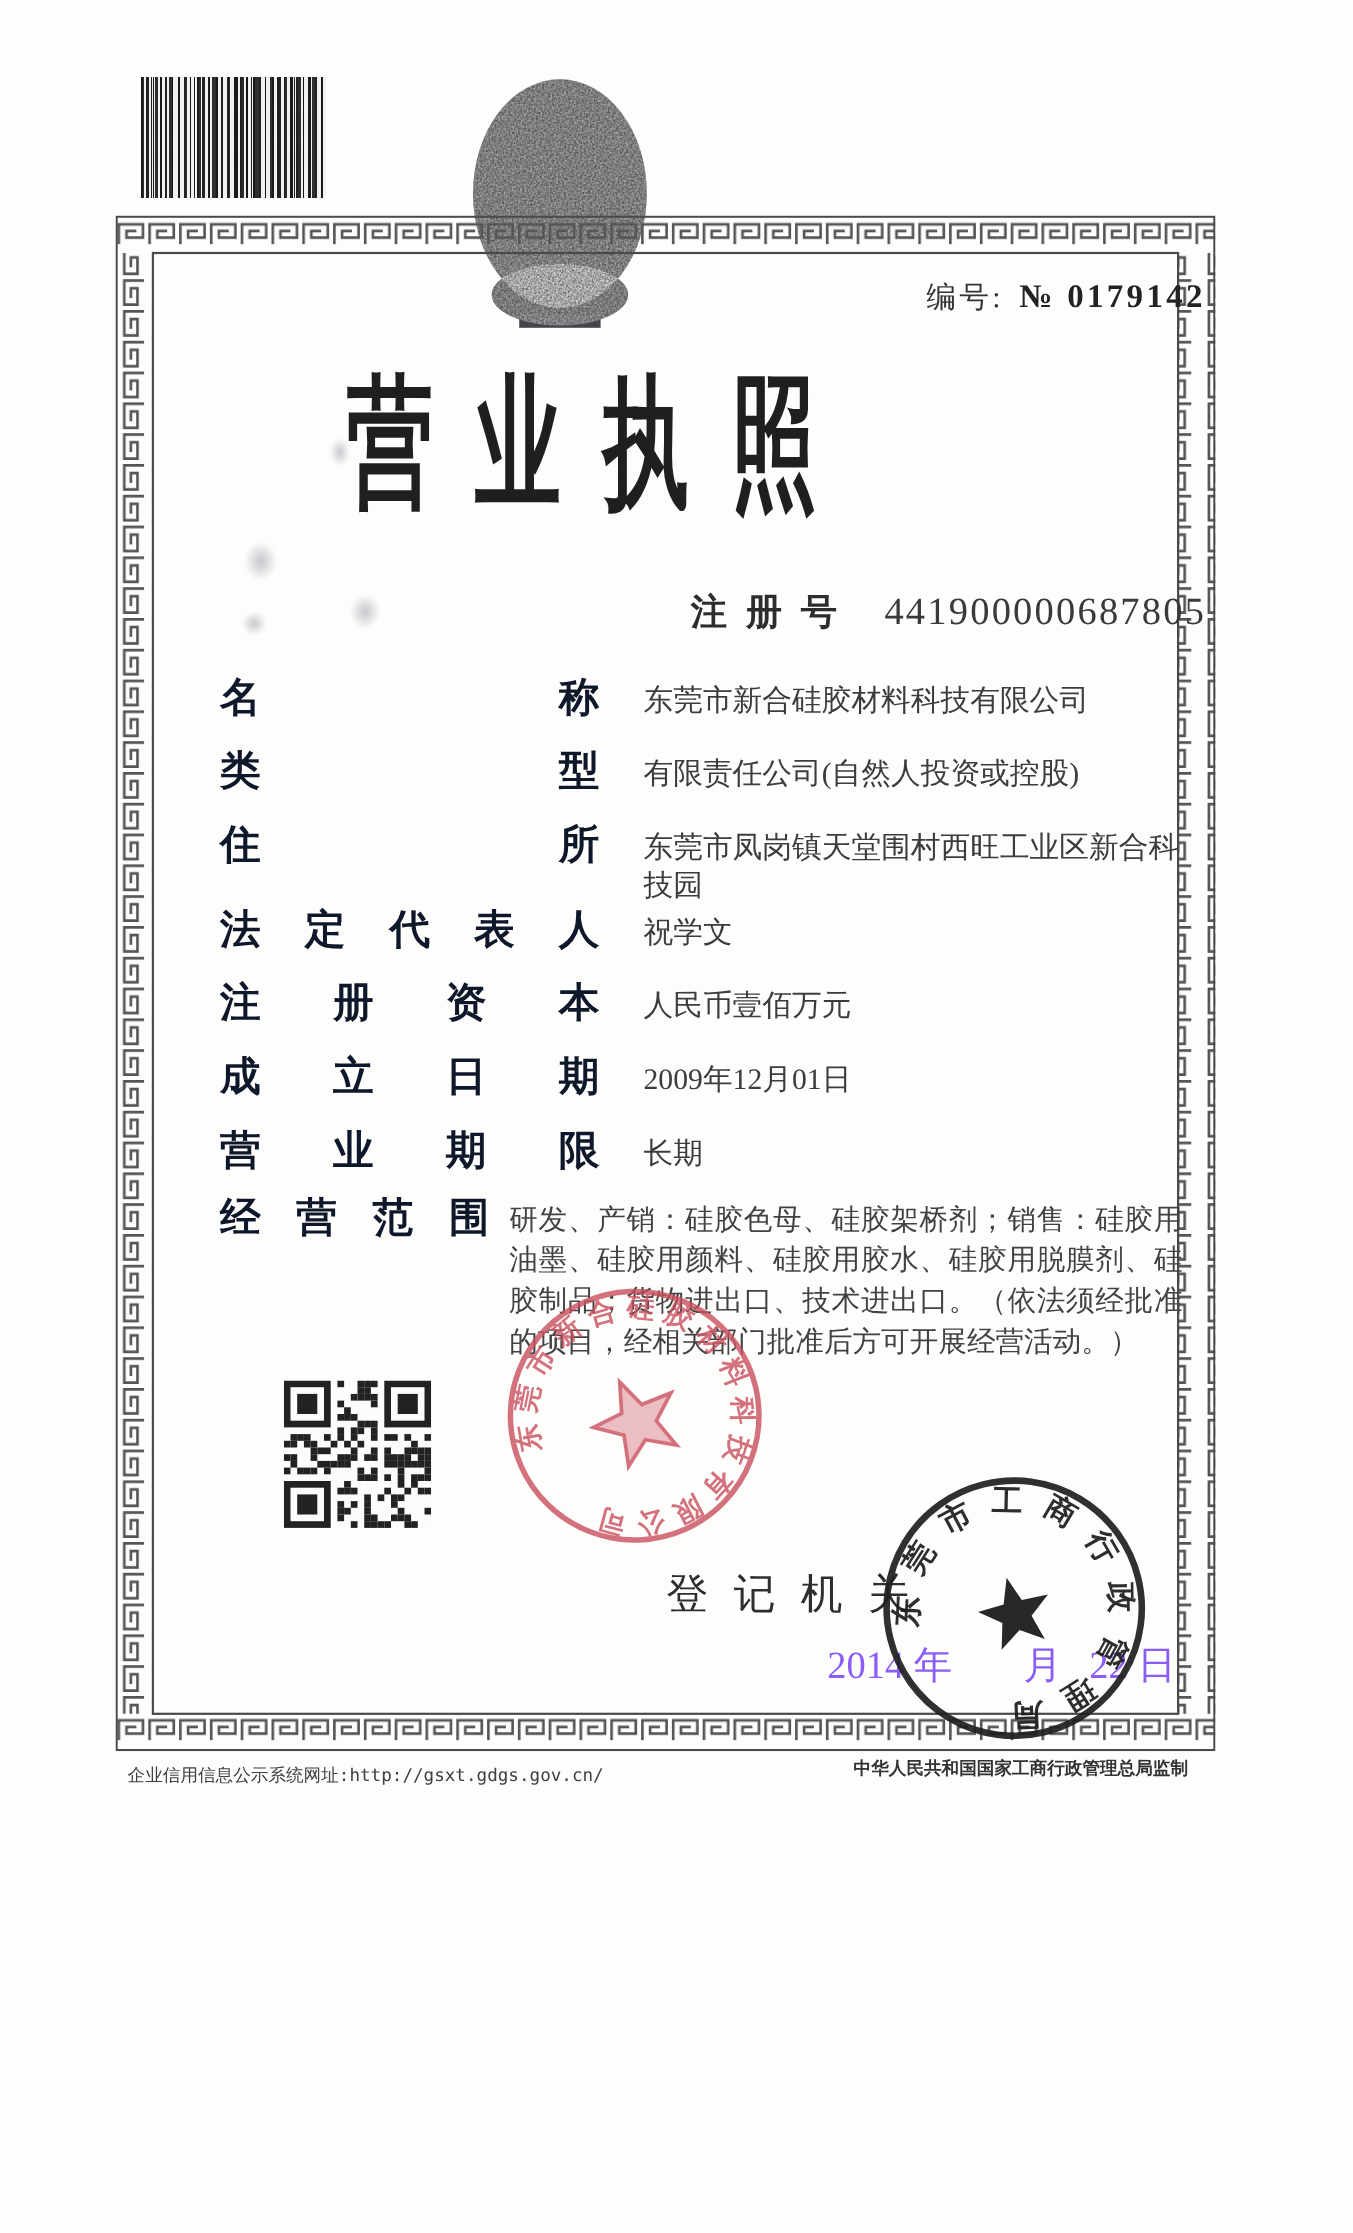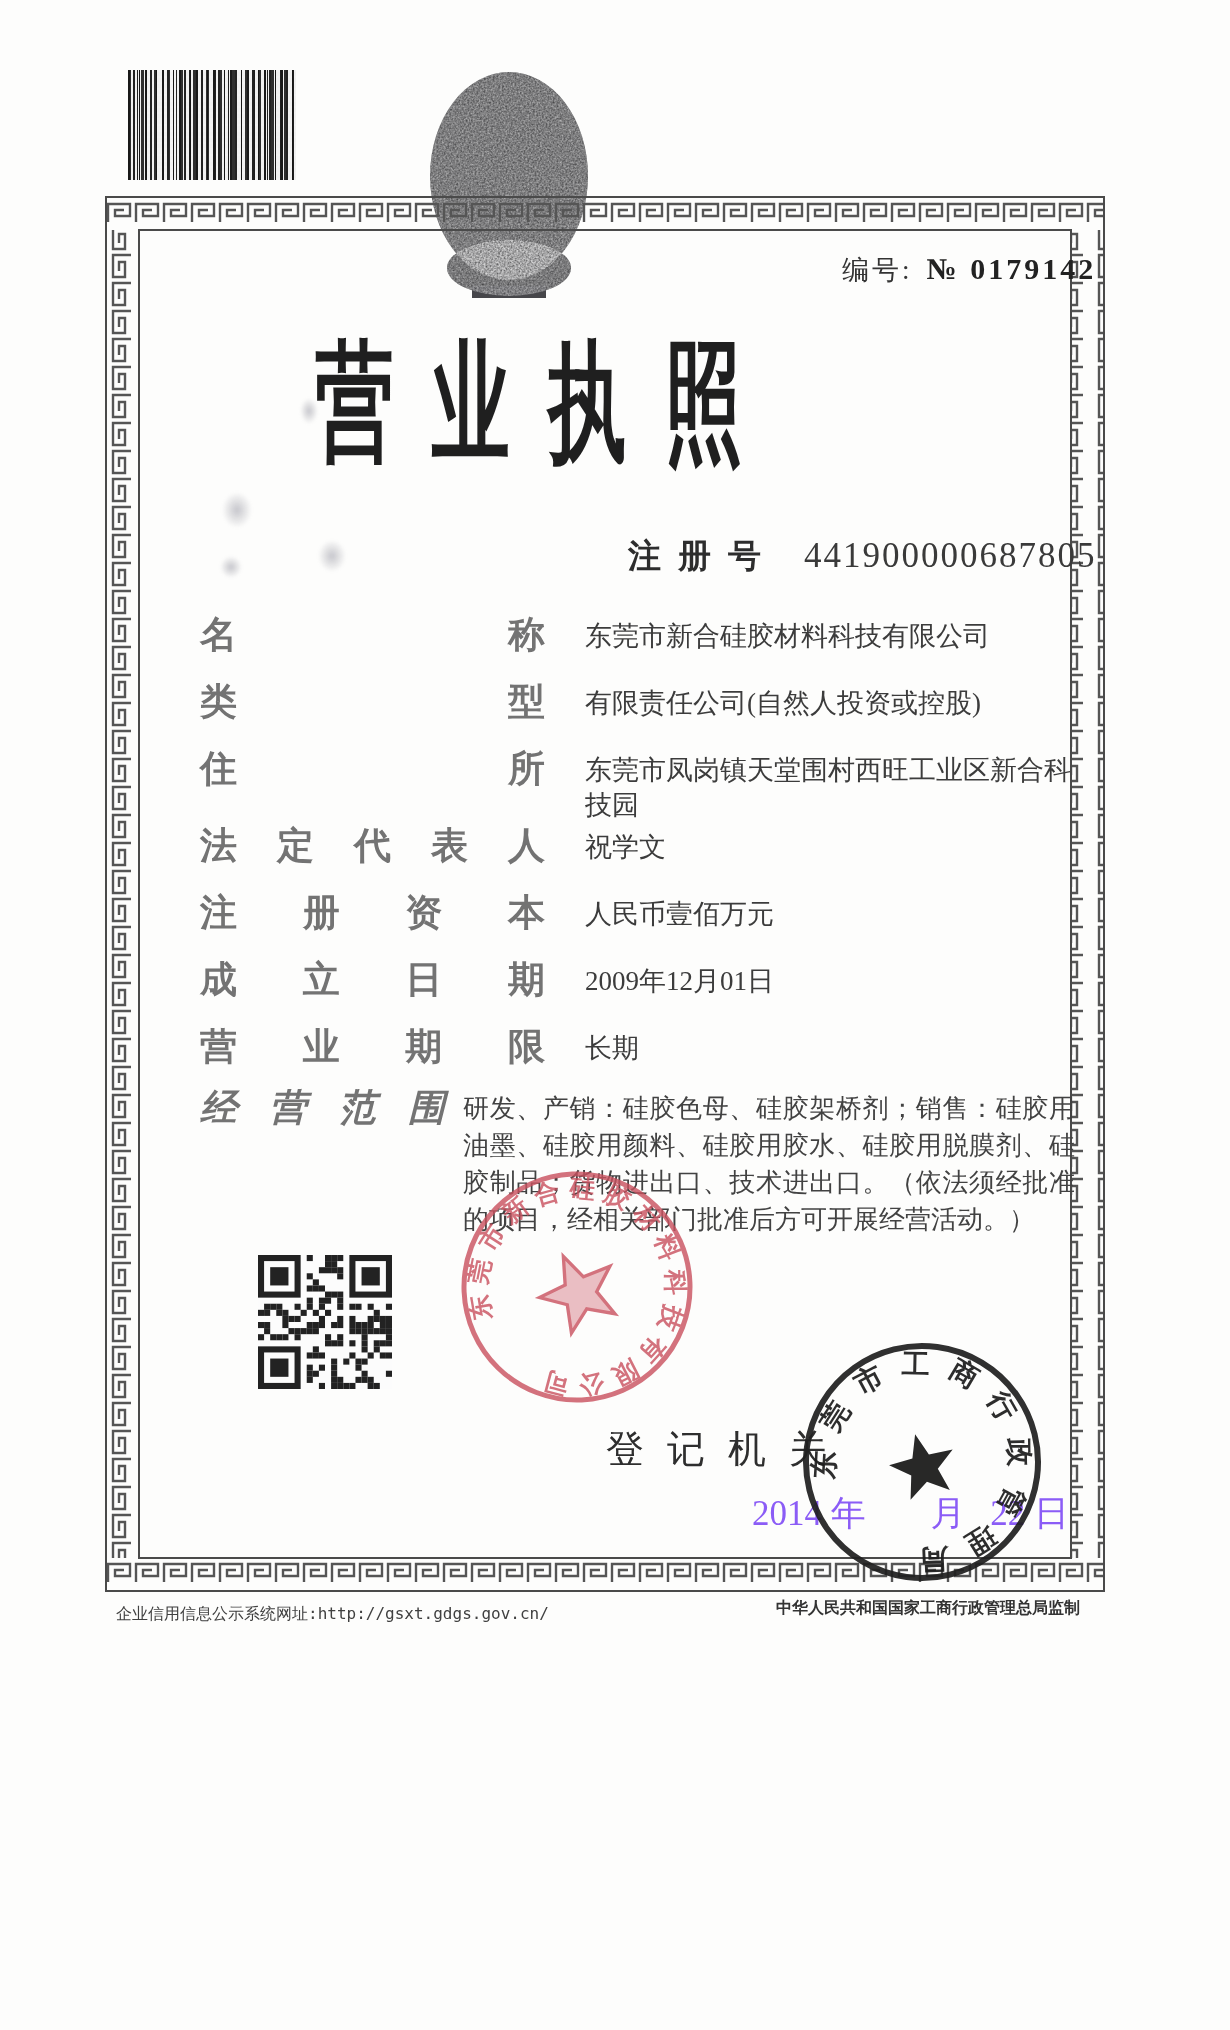--- a/index.html
+++ b/index.html
@@ -31,26 +31,26 @@
     transform:scaleX(.6);transform-origin:50% 50%;
     color:#1f1f1f;white-space:nowrap;text-indent:64px;
     font-family:"Liberation Sans","DejaVu Sans",sans-serif;
   }
   .regline{position:absolute;left:628px;top:534px;display:flex;align-items:baseline;white-space:nowrap;}
   .regline .lbl{font-size:33px;font-weight:700;letter-spacing:17px;color:#2d2d2d;}
   .regline .num{font-size:35px;margin-left:26px;letter-spacing:2px;color:#3a3a3a;}
   .info{position:absolute;left:200px;top:612px;width:895px;}
   .row{display:flex;align-items:flex-start;min-height:67px;}
   .row .lbl{
-    width:345px;flex:0 0 345px;font-size:37px;font-weight:700;color:#737373;
+    width:345px;flex:0 0 345px;font-size:37px;font-weight:700;color:#0f172a;
     text-align:justify;text-align-last:justify;line-height:1.25;
   }
   .row .val{margin-left:40px;font-size:27px;color:#3c3c3c;padding-top:7px;line-height:1.3;}
   .row.scope{margin-top:-6px;}
-  .row.scope .lbl{width:245px;flex:0 0 245px;font-style:italic;}
+  .row.scope .lbl{width:245px;flex:0 0 245px;}
   .row.scope .val{margin-left:18px;width:612px;font-size:26px;line-height:1.42;
     text-align:justify;color:#424242;font-weight:500;padding-top:6px;}
   
   .qr{position:absolute;left:258px;top:1255px;}
   .company-seal{position:absolute;left:456px;top:1166px;opacity:.8;}
   .registrar{position:absolute;left:606px;top:1424px;font-size:38px;font-weight:400;
     letter-spacing:23px;color:#2e2e2e;white-space:nowrap;}
   .dateline{position:absolute;left:752px;top:1490px;font-size:35px;color:#8b5cf6;white-space:nowrap;}
   .dateline .m{margin-left:56px;}
   .dateline .d{margin-left:16px;}

